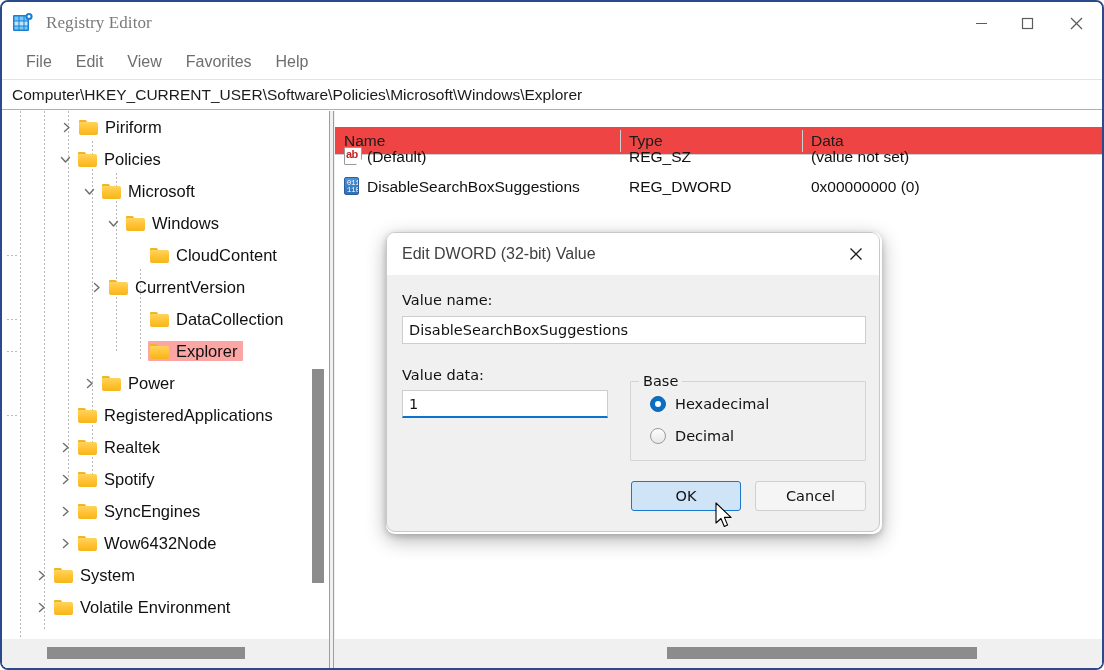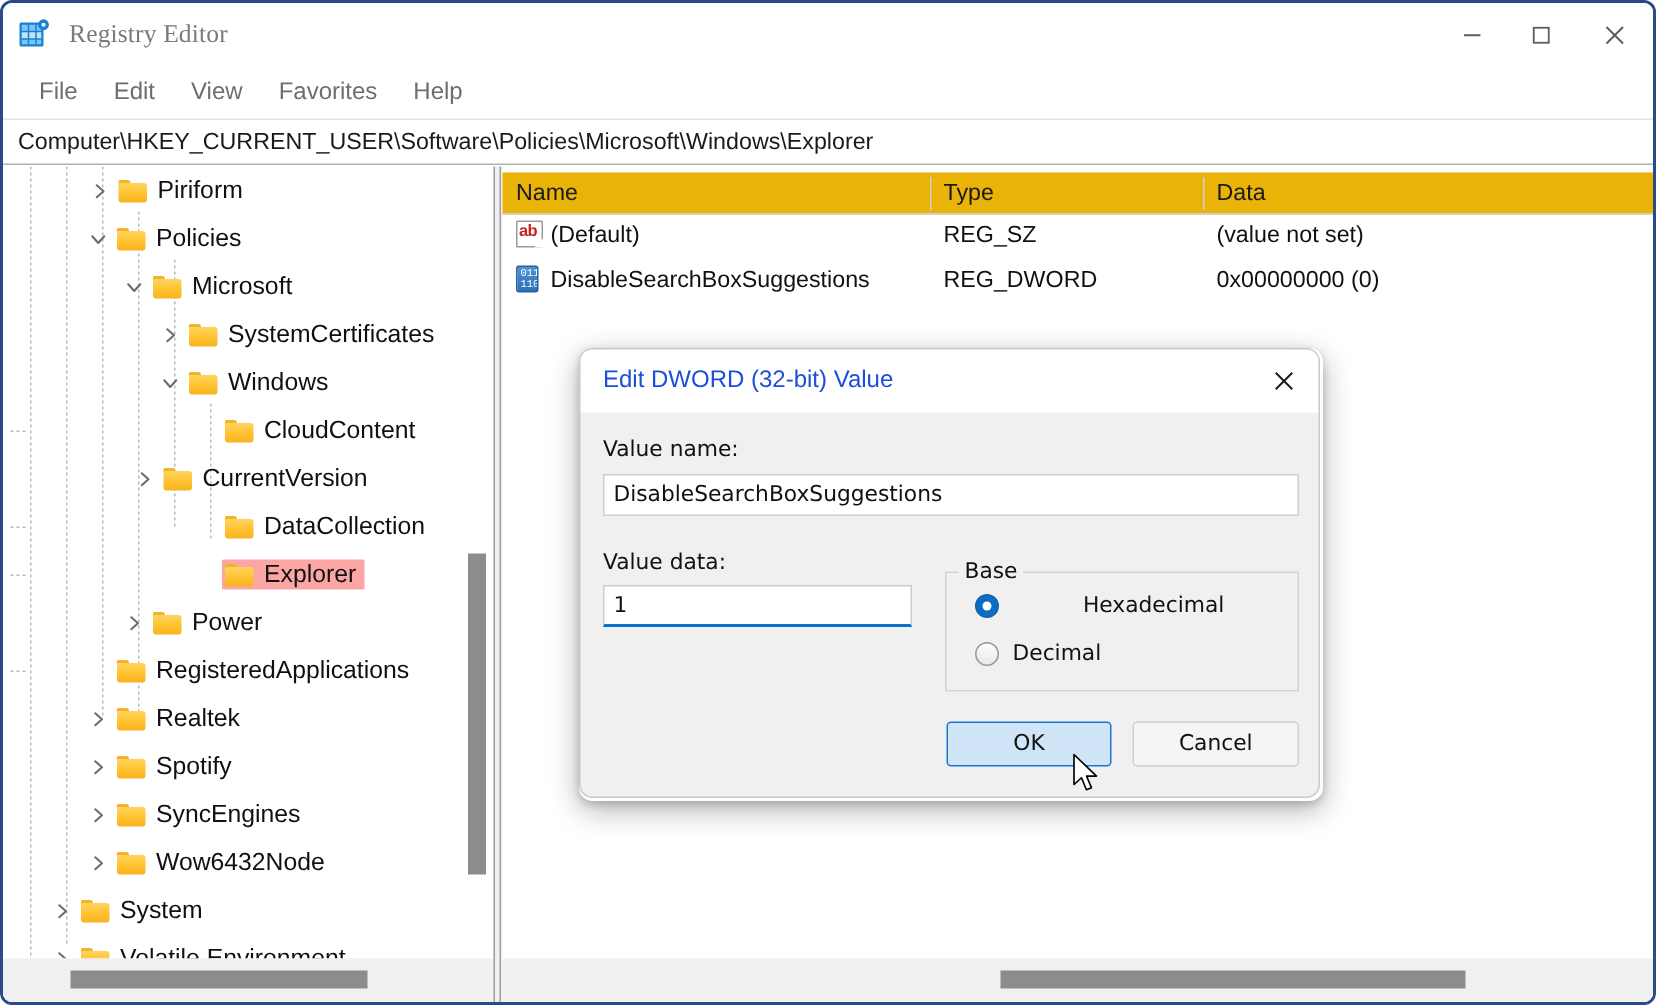--- a/index.html
+++ b/index.html
@@ -212,23 +212,23 @@
 
   
   #value-pane {
     position: absolute;
     left: 333px; top: 0;
     width: 767px; height: 557px;
     background: #ffffff;
   }
   #value-header {
     position: absolute;
-    left: 0; top: 4px;
+    left: 0; top: 16px;
     width: 767px; height: 28px;
-    background: #eab308;
+    background: #ef4444;
     border-bottom: 1px solid #cfcfcf;
   }
   .col-head {
     position: absolute;
     top: 0;
     height: 27px;
     display: flex;
     align-items: center;
     font-size: 15.5px;
     color: #1a1a1a;
@@ -337,21 +337,21 @@
     position: absolute;
     left: 0; top: 0;
     width: 492px; height: 42px;
     background: #ffffff;
     display: flex;
     align-items: center;
   }
   #dlg-title {
     margin-left: 15px;
     font-size: 16px;
-    color: #1d4ed8;
+    color: #404040;
   }
   #dlg-close {
     margin-left: auto;
     width: 46px; height: 42px;
     display: flex; align-items: center; justify-content: center;
     color: #1b1b1b;
   }
   .dlg-label {
     position: absolute;
     font-size: 14.5px;
@@ -563,31 +563,20 @@
                 </svg>
               </div>
               <div class="tlabelwrap">
                 <div class="folder"></div>
                 <div class="tlabel">Microsoft</div>
               </div>
             </div>
             <div class="tnode" style="padding-left: 100px;">
               <div class="twist">
                 <svg width="11" height="11" viewBox="0 0 11 11">
-                  <polyline points="3.5,1.5 8,5.5 3.5,9.5" fill="none" stroke="#6d6d6d" stroke-width="1.4" stroke-linecap="round" stroke-linejoin="round"></polyline>
-                </svg>
-              </div>
-              <div class="tlabelwrap">
-                <div class="folder"></div>
-                <div class="tlabel">SystemCertificates</div>
-              </div>
-            </div>
-            <div class="tnode" style="padding-left: 100px;">
-              <div class="twist">
-                <svg width="11" height="11" viewBox="0 0 11 11">
                   <polyline points="1.5,3.5 5.5,8 9.5,3.5" fill="none" stroke="#6d6d6d" stroke-width="1.4" stroke-linecap="round" stroke-linejoin="round"></polyline>
                 </svg>
               </div>
               <div class="tlabelwrap">
                 <div class="folder"></div>
                 <div class="tlabel">Windows</div>
               </div>
             </div>
             <div class="tnode" style="padding-left: 124px;">
               <div class="twist">
@@ -773,21 +762,21 @@
 
     <div class="dlg-label" id="value-name-label">Value name:</div>
     <div id="value-name-input">DisableSearchBoxSuggestions</div>
 
     <div class="dlg-label" id="value-data-label">Value data:</div>
     <div id="value-data-input">1</div>
 
     <div id="base-group"></div>
     <div id="base-legend">Base</div>
 
-    <div class="radio-row" style="top:163px;gap:47px;">
+    <div class="radio-row" style="top:163px;">
       <div class="radio checked"></div>
       <div class="radio-label">Hexadecimal</div>
     </div>
     <div class="radio-row" style="top:195px;">
       <div class="radio"></div>
       <div class="radio-label">Decimal</div>
     </div>
 
     <div class="dlg-btn" id="ok-button">OK</div>
     <div class="dlg-btn" id="cancel-button">Cancel</div>

